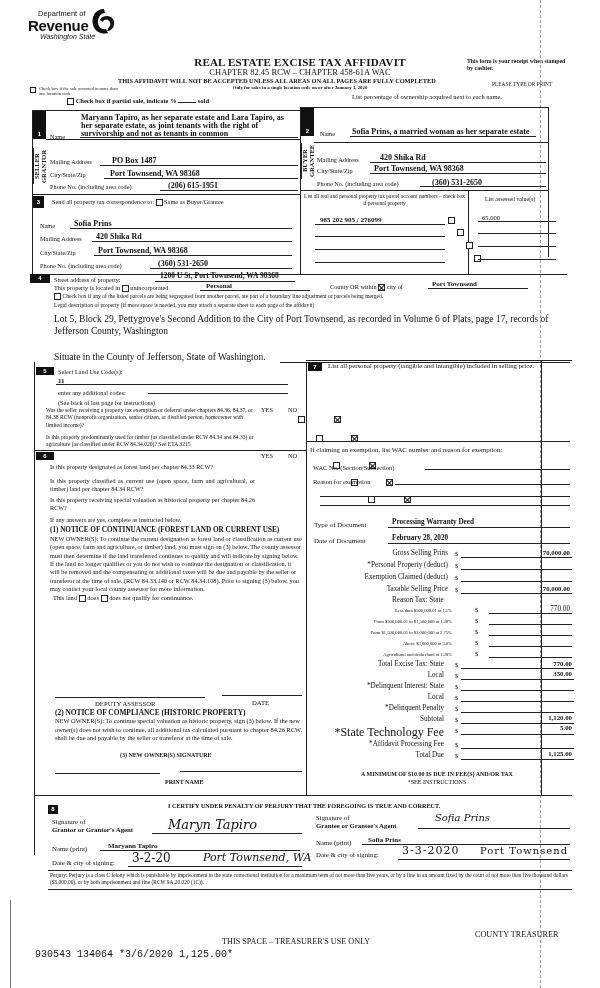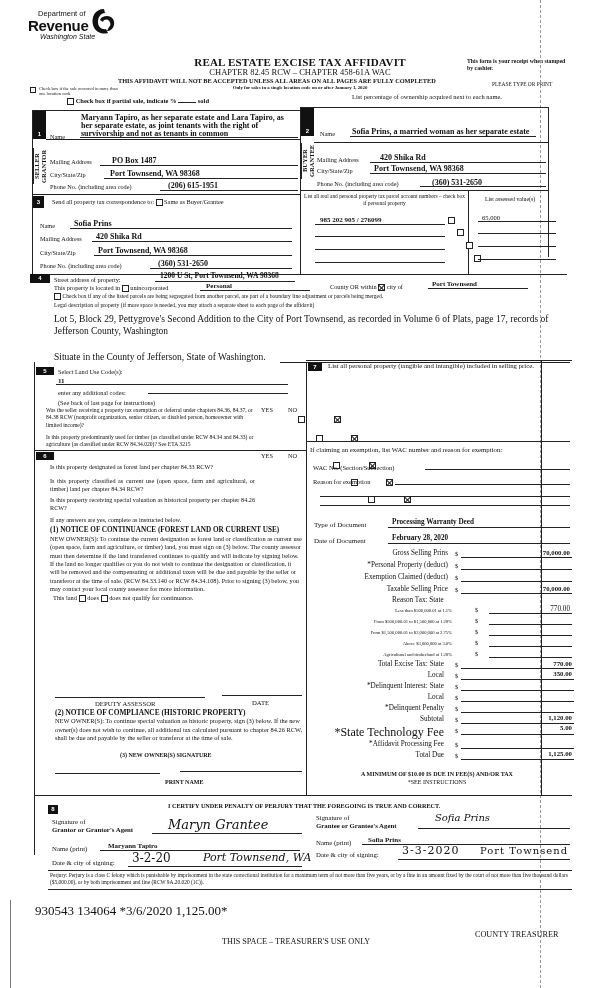--- a/index.html
+++ b/index.html
@@ -345,21 +345,21 @@
 </div>
 <div class="hl" style="left:34px;top:795px;width:538px;"></div>
 
 
 <div class="vl" style="left:34px;top:795px;height:60px;"></div>
 <div class="secnum" style="left:48px;top:805px;width:10px;height:9px;line-height:9px;">8</div>
 <div class="abs b" style="left:168px;top:802px;font-size:6.2px;white-space:nowrap;">I CERTIFY UNDER PENALTY OF PERJURY THAT THE FOREGOING IS TRUE AND CORRECT.</div>
 
 <div class="abs" style="left:52px;top:818px;font-size:6.8px;">Signature of</div>
 <div class="abs b" style="left:52px;top:826px;font-size:6.8px;">Grantor or Grantor's Agent</div>
-<div class="sig" style="left:168px;top:818px;">Maryn Grantee</div>
+<div class="sig" style="left:168px;top:818px;">Maryn Tapiro</div>
 <div class="uline" style="left:152px;top:833px;width:150px;"></div>
 
 <div class="abs" style="left:52px;top:845px;font-size:6.8px;">Name (print)</div>
 <div class="fld" style="left:108px;top:842px;font-size:7px;">Maryann  Tapiro</div>
 <div class="uline" style="left:100px;top:850px;width:200px;"></div>
 
 <div class="abs" style="left:52px;top:859px;font-size:6.8px;">Date &amp; city of signing:</div>
 <div class="sig" style="left:132px;top:852px;font-style:normal;font-size:12px;">3-2-20</div>
 <div class="sig" style="left:203px;top:852px;font-size:11px;">Port Townsend, WA</div>
 <div class="uline" style="left:128px;top:866px;width:174px;"></div>
@@ -378,16 +378,16 @@
 <div class="sig" style="left:480px;top:845px;font-style:normal;font-size:10px;letter-spacing:1px;">Port Townsend</div>
 <div class="uline" style="left:398px;top:859px;width:172px;"></div>
 
 <div class="hl" style="left:48px;top:870px;width:524px;"></div>
 <div class="abs" style="left:50px;top:872px;width:520px;font-size:5.4px;line-height:1.3;">Perjury: Perjury is a class C felony which is punishable by imprisonment in the state correctional institution for a maximum term of not more than five years, or by a fine in an amount fixed by the court of not more than five thousand dollars ($5,000.00), or by both imprisonment and fine (RCW 9A.20.020 (1C)).</div>
 <div class="hl" style="left:48px;top:889px;width:524px;"></div>
 
 
 <div class="abs" style="left:222px;top:937px;font-size:8.2px;">THIS SPACE – TREASURER'S USE ONLY</div>
 <div class="abs" style="left:475px;top:930px;font-size:8.2px;">COUNTY TREASURER</div>
-<div class="abs mono" style="left:35px;top:904px;font-size:13px;font-family:Liberation Serif, serif;">930543 134064 *3/6/2020 1,125.00*</div>
+<div class="abs mono" style="left:35px;top:949px;font-size:10px;">930543 134064 *3/6/2020 1,125.00*</div>
 <div class="vl" style="left:10px;top:900px;height:88px;border-left:1px solid #777;"></div>
 
 
 
 </body></html>

